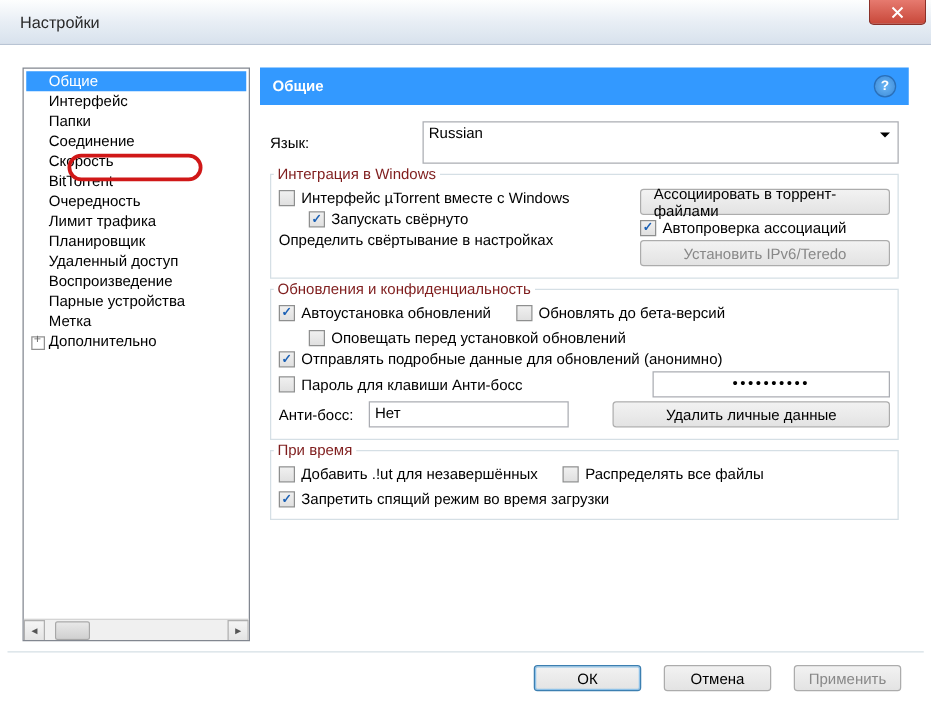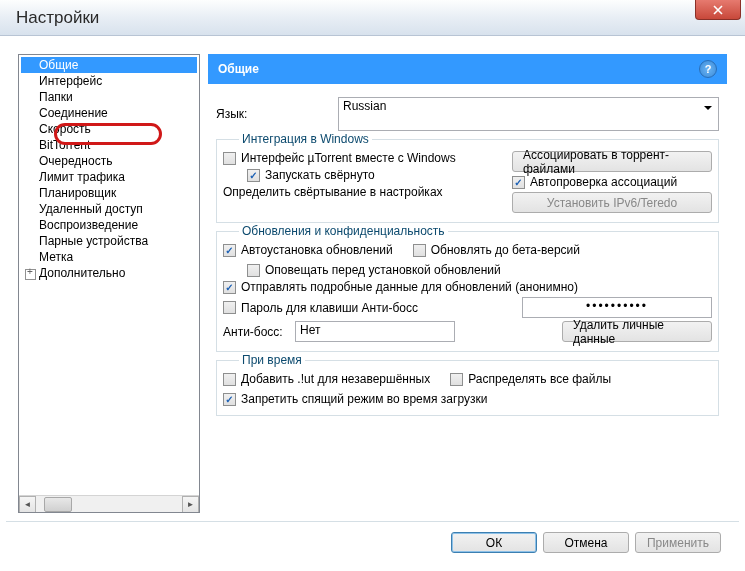--- a/index.html
+++ b/index.html
@@ -1,49 +1,49 @@
 <!DOCTYPE html>
 <html><head>
 <meta charset="utf-8">
 <style>
 * { box-sizing: border-box; font-family: 'Segoe UI', Tahoma, sans-serif; font-size: 12px; }
 body { margin: 0; background: #fff; }
 .window { width: 745px; height: 571px; background: #fff; position: relative; }
 .titlebar { height: 36px; background: linear-gradient(#fdfefe, #e8eef5 50%, #d8e2ed); border-bottom: 1px solid #b8c4d4; display: flex; align-items: center; padding: 0 8px; position: relative; }
-.titlebar-text { color: #2a2a2a; font-size: 17px; margin-left: 8px; }
+.titlebar-text { color: #2a2a2a; font-size: 13px; margin-left: 8px; }
 .close-btn { position: absolute; right: 4px; top: 0; width: 46px; height: 20px; background: linear-gradient(#e67a6f, #c8483a); border: 1px solid #8a3028; border-top: none; border-radius: 0 0 4px 4px; display: flex; align-items: center; justify-content: center; color: #fff; font-size: 10px; }
 .body { padding: 18px 18px 8px 18px; display: flex; gap: 8px; height: 485px; }
 .sidebar { width: 182px; border: 1px solid #828790; background: #fff; padding: 2px; position: relative; overflow: hidden; }
 .tree-item { padding: 1px 4px 1px 18px; color: #000000; cursor: default; position: relative; white-space: nowrap; }
 .tree-item.selected { background: #3399ff; color: #fff; }
 .tree-item.has-expand::before { content: ''; position: absolute; left: 4px; top: 4px; width: 9px; height: 9px; border: 1px solid #919191; background: #fff; }
 .tree-item.has-expand::after { content: '+'; position: absolute; left: 6px; top: 1px; font-size: 10px; color: #666; }
 .highlight { position: absolute; border: 3px solid #d01818; border-radius: 14px; left: 54px; top: 123px; width: 108px; height: 22px; pointer-events: none; }
 .hscroll { position: absolute; bottom: 0; left: 0; right: 0; height: 17px; background: #f0f0f0; border-top: 1px solid #d4d4d4; display: flex; }
 .hscroll-btn { width: 17px; height: 17px; background: linear-gradient(#f5f5f5, #e4e4e4); border: 1px solid #b0b0b0; display: flex; align-items: center; justify-content: center; font-size: 8px; color: #555; }
 .hscroll-thumb { width: 28px; height: 15px; margin: 1px 0 0 8px; background: linear-gradient(#e8e8e8, #d0d0d0); border: 1px solid #a8a8a8; border-radius: 2px; }
 .main { flex: 1; display: flex; flex-direction: column; }
 .header-bar { background: #3399ff; color: #fff; padding: 6px 10px; font-size: 14px; font-weight: bold; display: flex; align-items: center; justify-content: space-between; }
 .help-icon { width: 18px; height: 18px; border-radius: 50%; background: radial-gradient(#6bb5f5, #3a8ad8); border: 1px solid #2a6fb8; color: #fff; display: flex; align-items: center; justify-content: center; font-size: 11px; font-weight: bold; }
 .content { padding: 10px 8px 6px 8px; flex: 1; }
 .row { display: flex; align-items: center; margin: 3px 0; gap: 22px; }
 .label { color: #000; }
 .select { flex: 1; height: 34px; border: 1px solid #abadb3; background: #fff; padding: 1px 18px 1px 4px; position: relative; }
 .select::after { content: ''; position: absolute; right: 6px; top: 8px; border: 4px solid transparent; border-top-color: #000; }
 .groupbox { border: 1px solid #d5dfe5; margin: 8px 0 4px 0; padding: 8px 6px 6px 6px; position: relative; }
-.groupbox-title { position: absolute; top: -8px; left: 22px; background: #fff; padding: 0 3px; color: #0c4a6e; }
+.groupbox-title { position: absolute; top: -8px; left: 2px; background: #fff; padding: 0 3px; color: #7f1d1d; }
 .chk { display: flex; align-items: center; gap: 5px; }
 .chk-box { width: 13px; height: 13px; border: 1px solid #8e8f8f; background: linear-gradient(#f0f0f0, #e0e0e0); display: flex; align-items: center; justify-content: center; font-size: 10px; color: #1a5fb4; flex-shrink: 0; }
 .chk-box.checked::before { content: '✓'; font-weight: bold; }
 .btn { height: 21px; padding: 1px 10px; border: 1px solid #acacac; background: linear-gradient(#f2f2f2, #e3e3e3); border-radius: 3px; display: inline-flex; align-items: center; justify-content: center; min-width: 75px; }
 .btn.disabled { color: #888; }
 .input { height: 21px; border: 1px solid #abadb3; background: #fff; padding: 1px 4px; }
 .cols { display: flex; gap: 20px; }
 .col { flex: 1; }
-.footer { display: flex; justify-content: flex-end; gap: 6px; padding: 10px 18px 14px; border-top: 1px solid #d5dfe5; margin: 0 6px; }
+.footer { display: flex; justify-content: flex-end; gap: 18px; padding: 10px 18px 14px; border-top: 1px solid #d5dfe5; margin: 0 6px; }
 .footer .btn { min-width: 86px; }
 .btn.primary { border: 1px solid #3c7fb1; box-shadow: 0 0 0 1px #8dc1e8 inset; }
 </style>
 </head>
 <body>
 
 <div class="window">
   <div class="titlebar">
     <span class="titlebar-text">Настройки</span>
     <div class="close-btn">
@@ -146,21 +146,21 @@
                 <span class="chk-box"></span>
                 <span>Пароль для клавиши Анти-босс</span>
               </div>
             <div style="flex:1"></div>
             <span class="input" style="width:190px;text-align:center;letter-spacing:2px">••••••••••</span>
           </div>
           <div class="row" style="gap:10px">
             <span class="label" style="width:62px">Анти-босс:</span>
             <span class="input" style="width:160px">Нет</span>
             <div style="flex:1"></div>
-            <span class="btn" style="width:150px">Удалить личные данные</span>
+            <span class="btn" style="width:222px">Удалить личные данные</span>
           </div>
         </div>
 
         <div class="groupbox">
           <span class="groupbox-title">При время</span>
           <div class="cols">
             <div class="chk row">
                 <span class="chk-box"></span>
                 <span>Добавить .!ut для незавершённых</span>
               </div>

